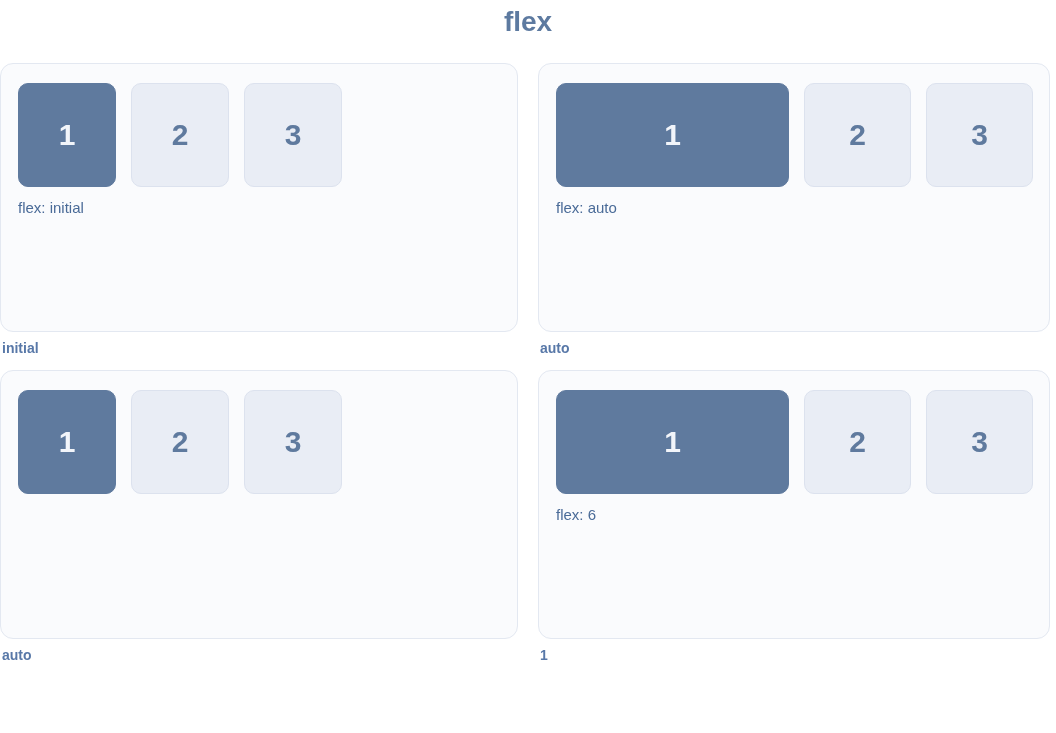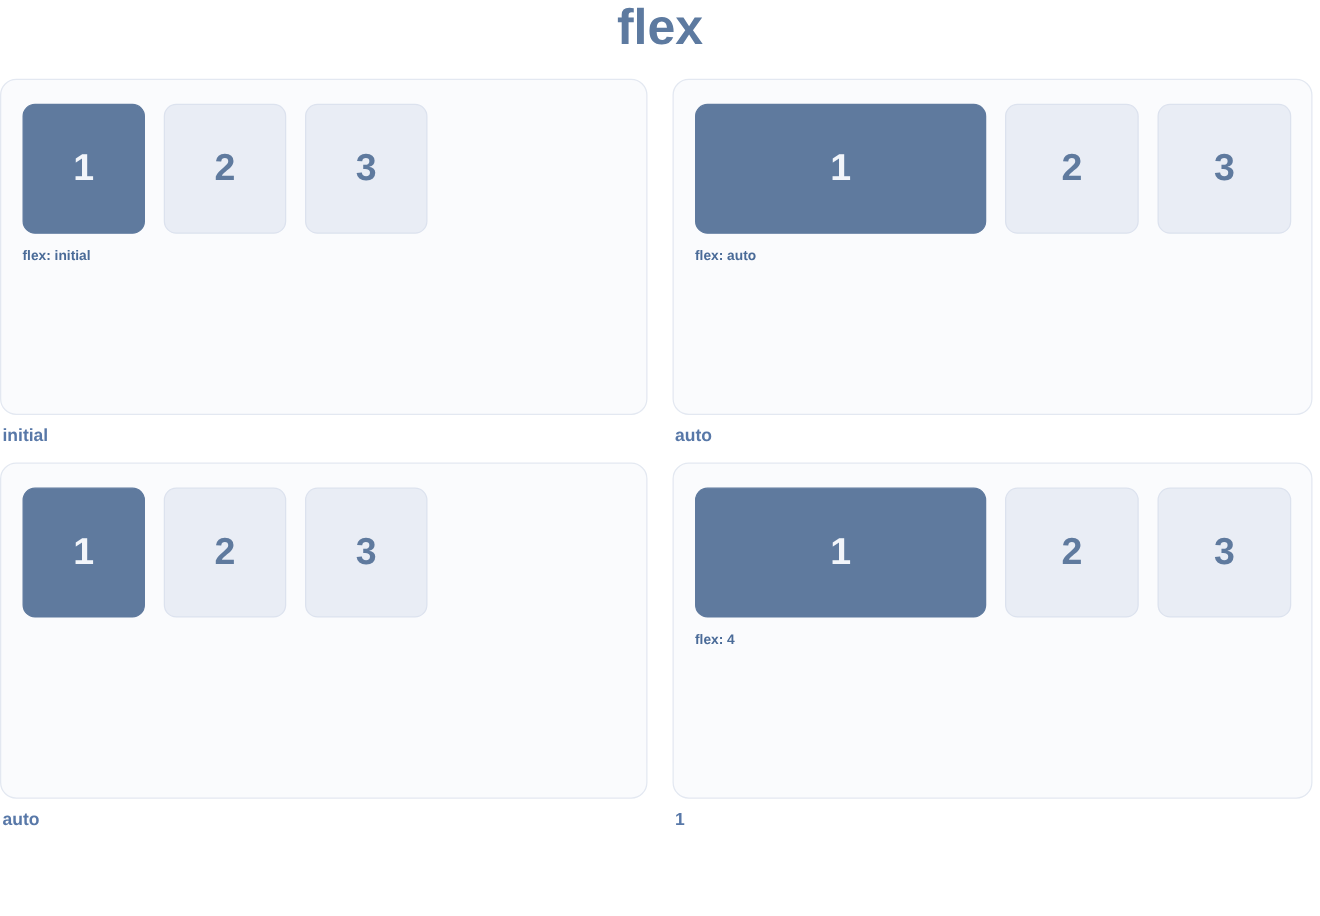--- a/index.html
+++ b/index.html
@@ -16,21 +16,21 @@
   }
   *{box-sizing:border-box;}
   html,body{margin:0;padding:0;}
   body{
     width:1056px;height:733px;overflow:hidden;
     background:var(--page-bg);
     font-family:"Liberation Sans","DejaVu Sans",sans-serif;
   }
   h1.page-title{
     margin:4px 0 0;height:36px;line-height:36px;
-    text-align:center;font-size:40px;font-weight:700;
+    text-align:center;font-size:28px;font-weight:700;
     color:var(--title-color);
   }
   .grid{
     margin-top:23px;
     display:grid;
     grid-template-columns:518px 512px;
     column-gap:20px;
     row-gap:14px;
   }
   figure.cell{margin:0;}
@@ -53,21 +53,21 @@
   }
   .box.hi{
     background:var(--accent);
     border-color:var(--accent);
     color:var(--accent-text);
   }
   .panel.wide .box{width:107px;}
   .panel.wide .box.hi{flex:1 1 auto;width:auto;}
   .flex-label{
     margin-top:12px;
-    font-size:11px;font-weight:700;
+    font-size:15px;font-weight:400;
     color:var(--label-color);
   }
   figcaption.caption{
     margin:8px 0 0 2px;
     font-size:14px;font-weight:700;
     color:var(--caption-color);
   }
 </style>
 </head>
 <body>
@@ -111,18 +111,18 @@
     <figcaption class="caption">auto</figcaption>
   </figure>
 
   <figure class="cell">
     <div class="panel wide">
       <div class="box-row">
         <div class="box hi">1</div>
         <div class="box">2</div>
         <div class="box">3</div>
       </div>
-      <div class="flex-label">flex: 4</div>
+      <div class="flex-label">flex: 6</div>
     </div>
     <figcaption class="caption">1</figcaption>
   </figure>
 
 </div>
 
 </body></html>

